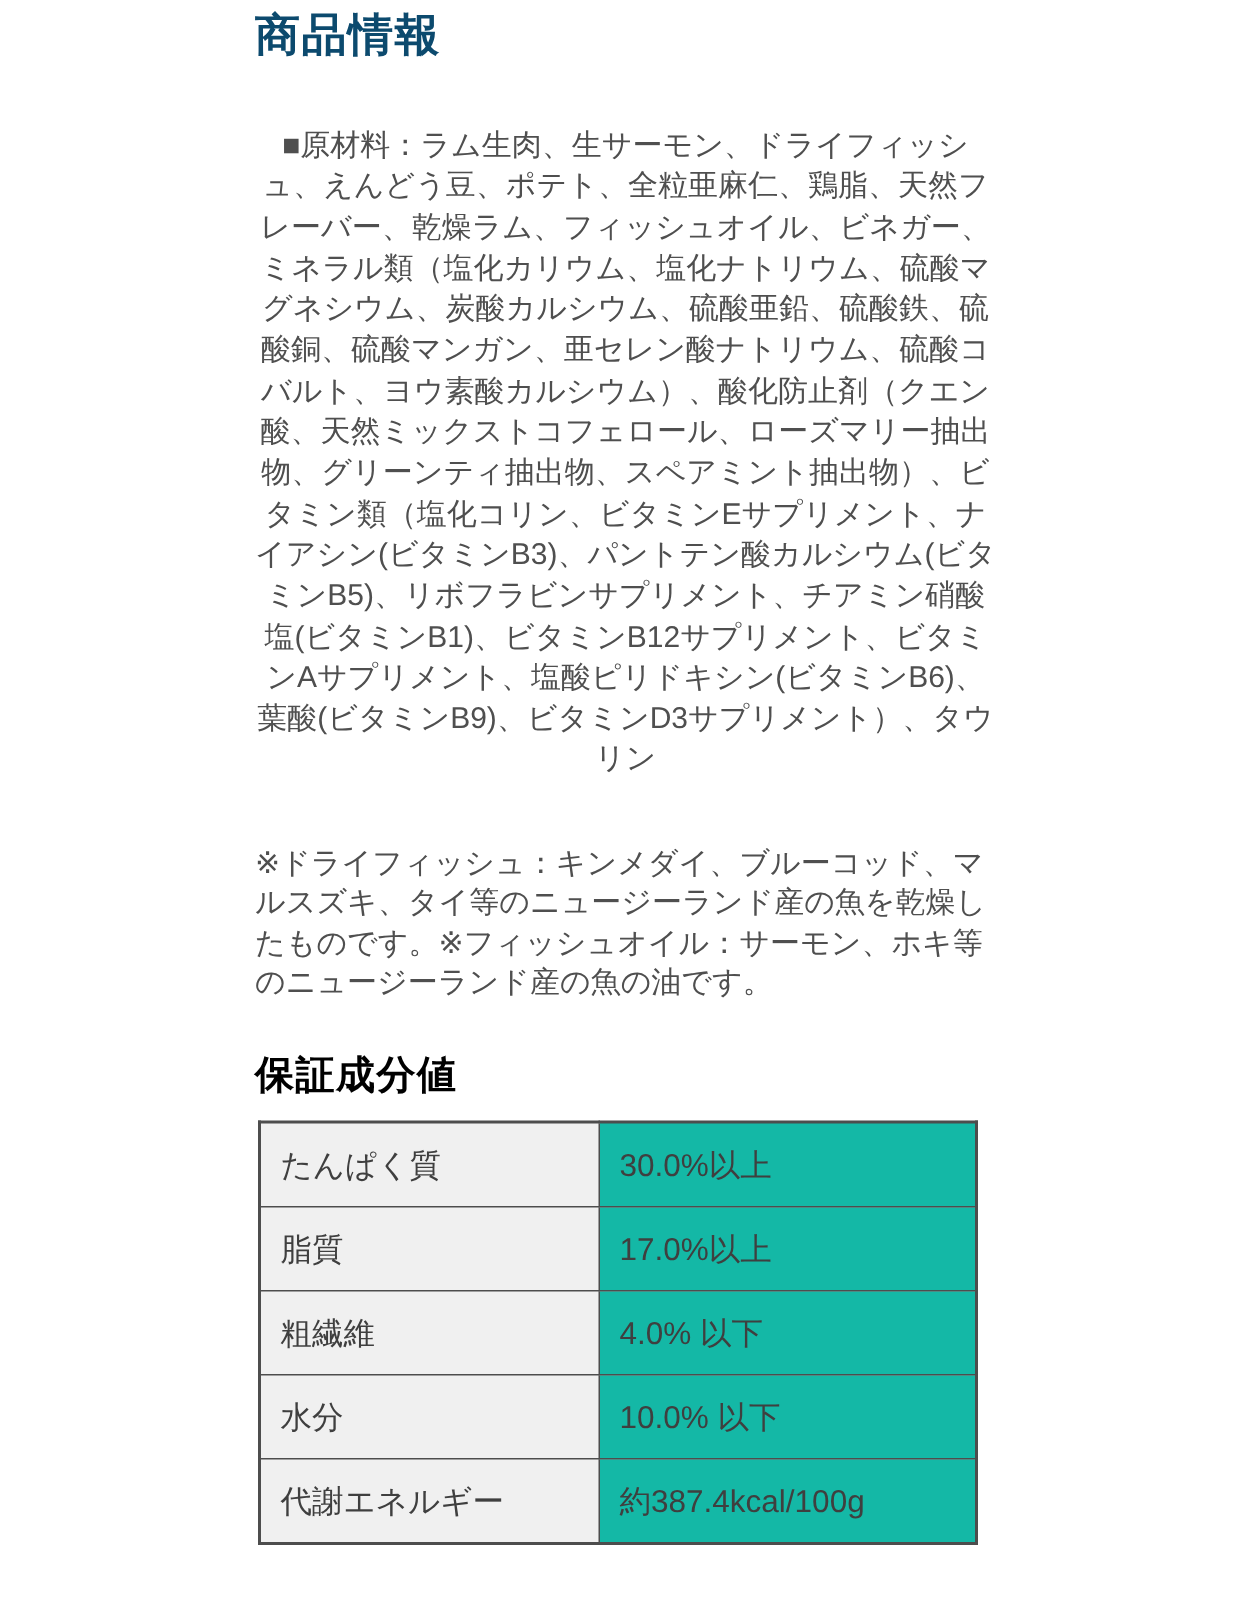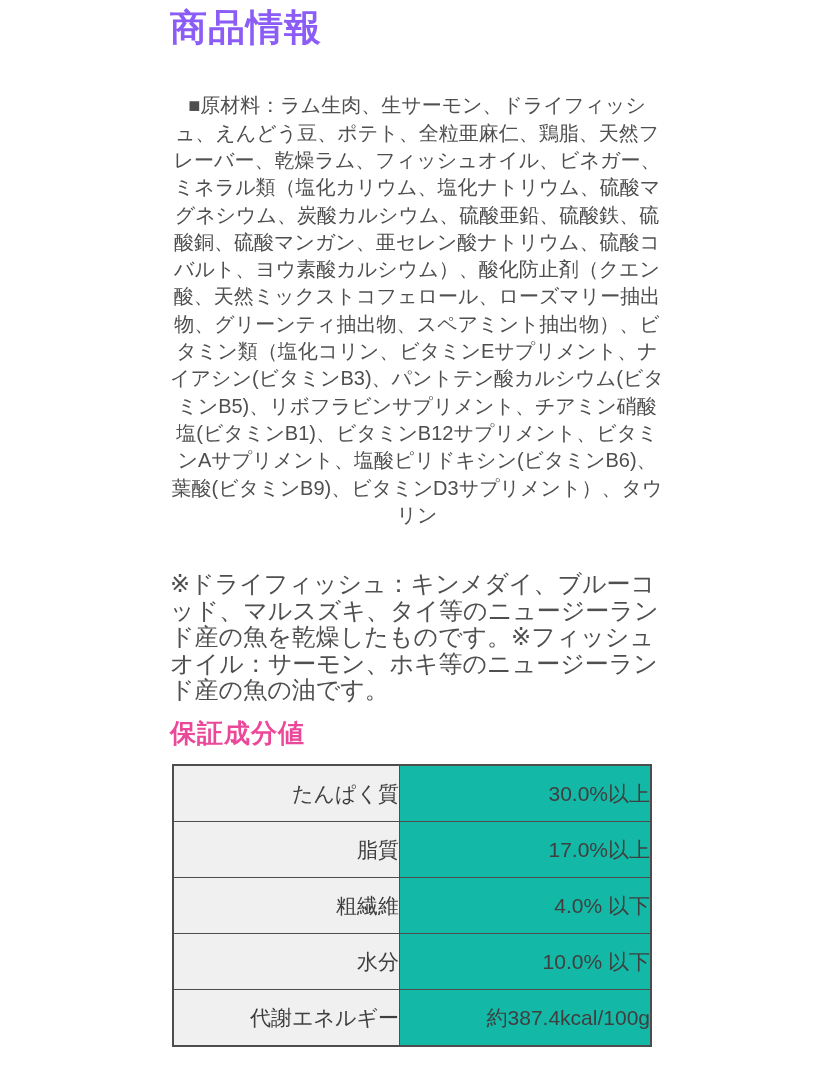--- a/index.html
+++ b/index.html
@@ -13,61 +13,61 @@
     overflow: hidden;
     font-family: "Liberation Sans", "DejaVu Sans", sans-serif;
     -webkit-font-smoothing: antialiased;
   }
   .page {
     margin-left: 170px;
     width: 494px;
     padding-top: 6px;
   }
   .page-title {
-    font-size: 37px;
+    font-size: 30px;
     font-weight: bold;
-    color: #8b5cf6;
+    color: #0c4a6e;
     margin: 0 0 42px 0;
     line-height: 1.2;
     letter-spacing: 1px;
   }
   .ingredients {
     font-size: 20px;
     line-height: 27.3px;
     color: #4f4f4f;
     margin: 0 0 42px 0;
     text-align: center;
     word-break: break-all;
   }
   .note {
-    font-size: 24px;
+    font-size: 20px;
     line-height: 26.5px;
     color: #4f4f4f;
-    margin: 0 0 15px 0;
+    margin: 0 0 33px 0;
     word-break: break-all;
   }
   .analysis-heading {
     font-size: 26px;
     font-weight: bold;
     margin: 0 0 17px 0;
     line-height: 1.1;
     letter-spacing: 1px;
   }
   table.analysis {
     border-collapse: collapse;
     border: 2px solid #4d4d4d;
     margin-left: 2px;
   }
   table.analysis th,
   table.analysis td {
     border: 1px solid #4d4d4d;
     height: 55px;
     font-size: 21px;
     font-weight: normal;
-    text-align: right;
+    text-align: left;
     vertical-align: middle;
     padding: 0 0 0 13px;
     color: #3f3f3f;
     margin-top: 29px;
   }
   table.analysis th {
     width: 212px;
     background: #f0f0f0;
   }
   table.analysis td {
@@ -79,21 +79,21 @@
 <body>
 
 <div class="page">
 
   <h1 class="page-title">商品情報</h1>
 
   <p class="ingredients">■原材料：ラム生肉、生サーモン、ドライフィッシュ、えんどう豆、ポテト、全粒亜麻仁、鶏脂、天然フレーバー、乾燥ラム、フィッシュオイル、ビネガー、ミネラル類（塩化カリウム、塩化ナトリウム、硫酸マグネシウム、炭酸カルシウム、硫酸亜鉛、硫酸鉄、硫酸銅、硫酸マンガン、亜セレン酸ナトリウム、硫酸コバルト、ヨウ素酸カルシウム）、酸化防止剤（クエン酸、天然ミックストコフェロール、ローズマリー抽出物、グリーンティ抽出物、スペアミント抽出物）、ビタミン類（塩化コリン、ビタミンEサプリメント、ナイアシン(ビタミンB3)、パントテン酸カルシウム(ビタミンB5)、リボフラビンサプリメント、チアミン硝酸塩(ビタミンB1)、ビタミンB12サプリメント、ビタミンAサプリメント、塩酸ピリドキシン(ビタミンB6)、葉酸(ビタミンB9)、ビタミンD3サプリメント）、タウリン</p>
 
   <p class="note">※ドライフィッシュ：キンメダイ、ブルーコッド、マルスズキ、タイ等のニュージーランド産の魚を乾燥したものです。※フィッシュオイル：サーモン、ホキ等のニュージーランド産の魚の油です。</p>
 
-  <h2 class="analysis-heading" style="color: #ec4899;">保証成分値</h2>
+  <h2 class="analysis-heading" style="color: #000000;">保証成分値</h2>
 
   <table class="analysis">
     <tbody id="analysis-body">
         <tr>
           <th>たんぱく質</th>
           <td>30.0%以上</td>
         </tr>
         <tr>
           <th>脂質</th>
           <td>17.0%以上</td>

